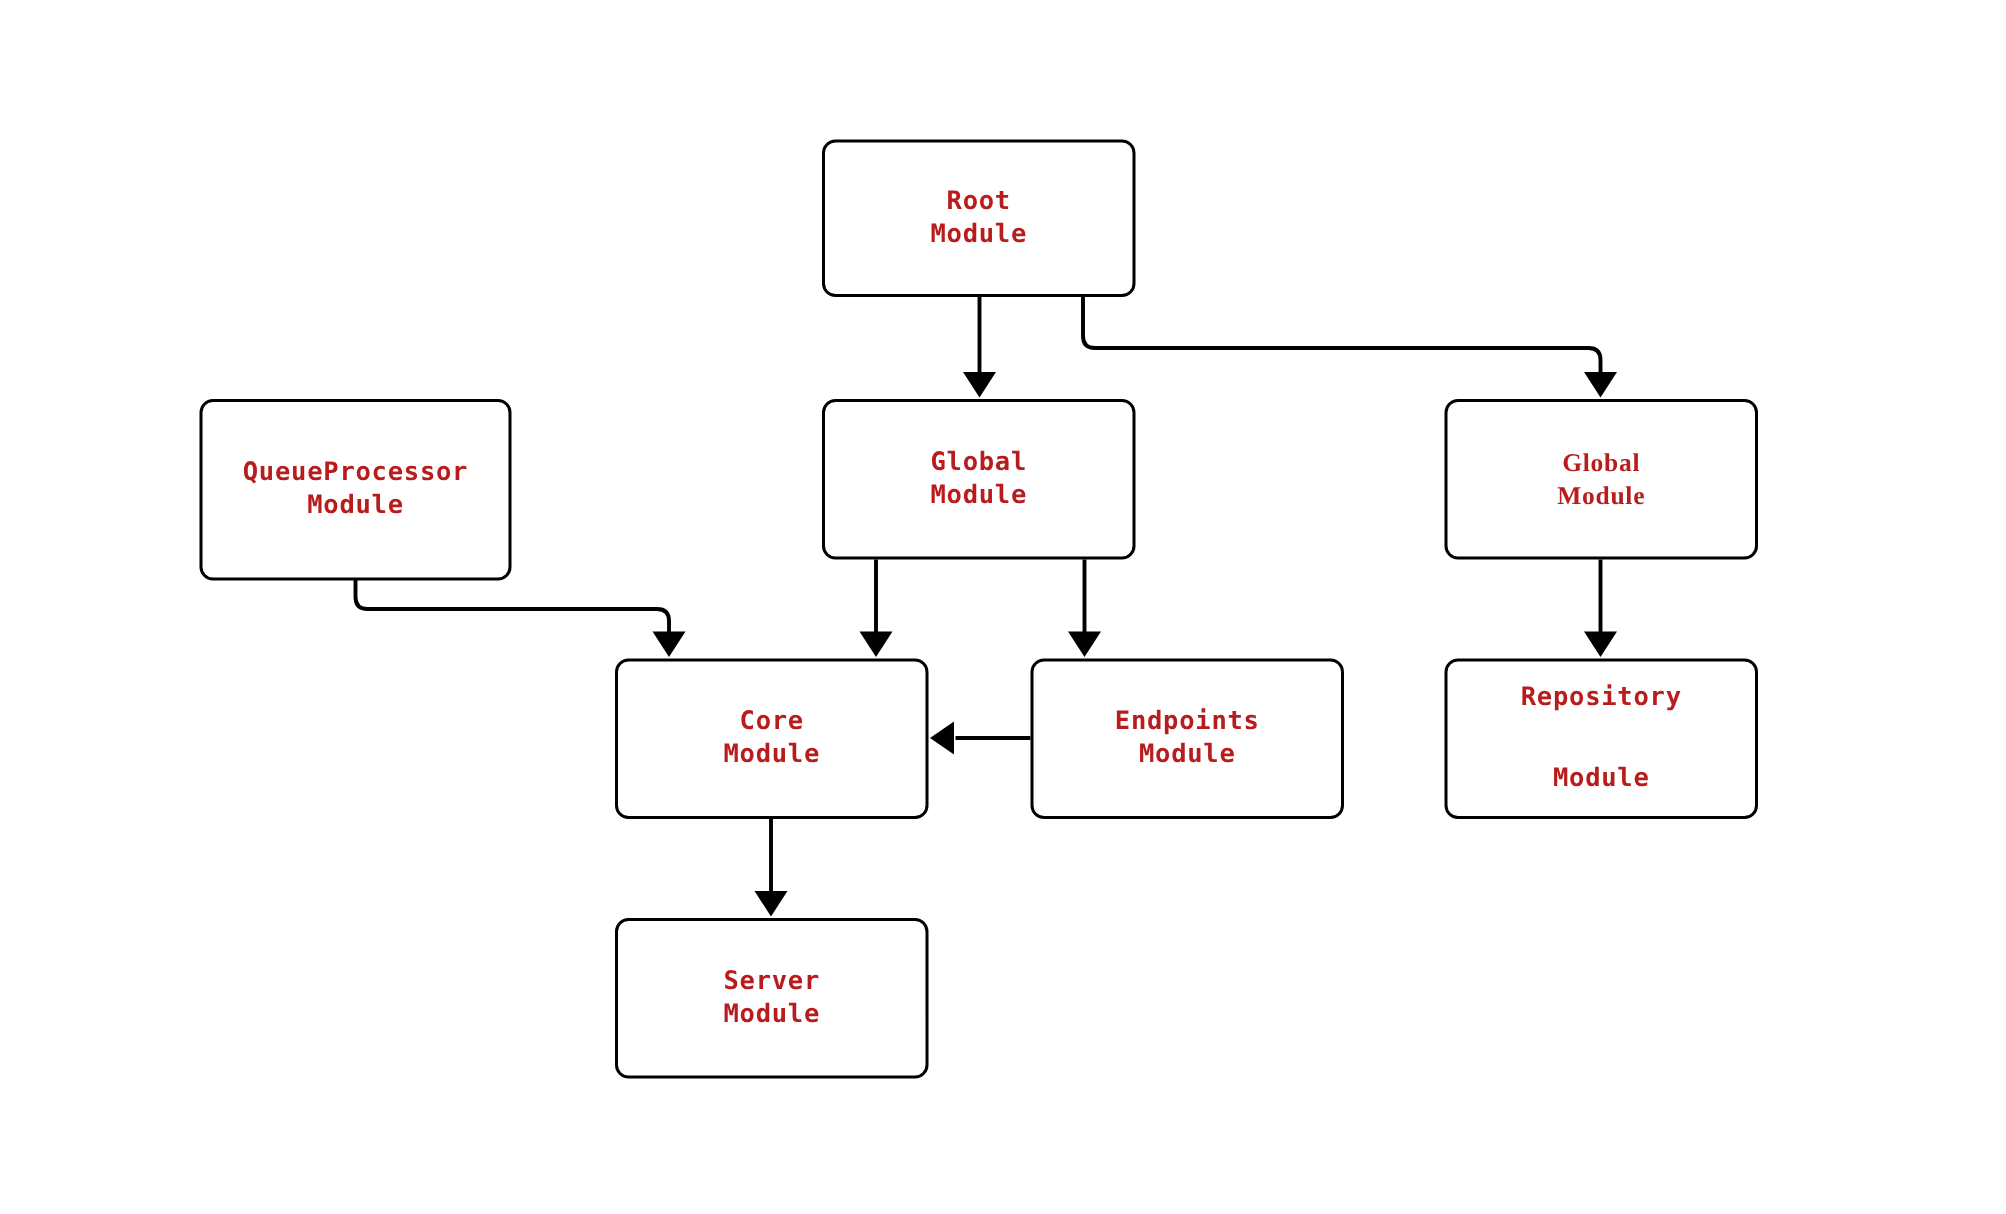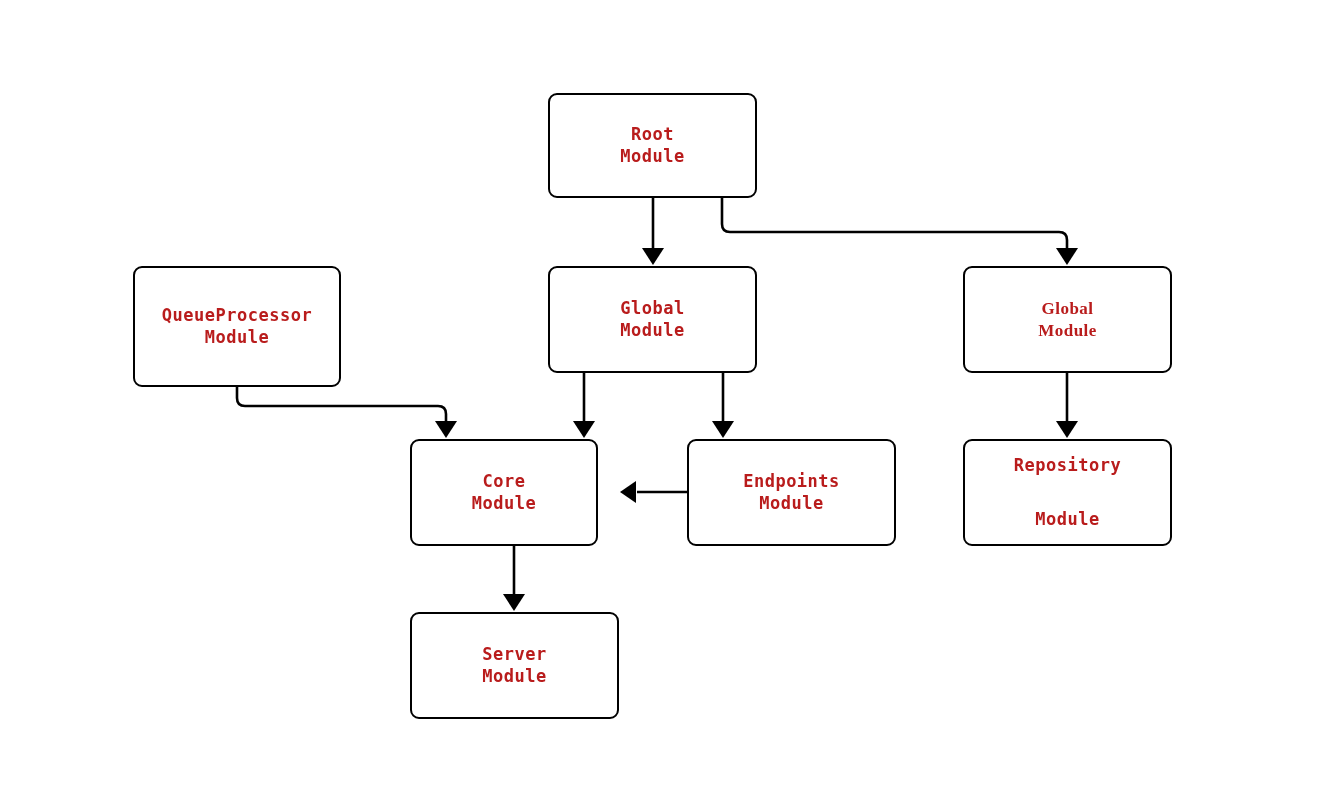--- a/index.html
+++ b/index.html
@@ -48,21 +48,21 @@
     line-height: 21.5px;
     color: #b91c1c;
     letter-spacing: 0.5px;
   }
   .node .line { display: block; }
 
   .node-root          { left: 548px; top:  93px; width: 209px; height: 105px; }
   .node-queueprocessor{ left: 133px; top: 266px; width: 208px; height: 121px; }
   .node-server        { left: 548px; top: 266px; width: 209px; height: 107px; }
   .node-global        { left: 963px; top: 266px; width: 209px; height: 107px; font-family: Liberation Serif, serif; }
-  .node-core          { left: 410px; top: 439px; width: 188px; height: 107px; }
+  .node-core          { left: 410px; top: 439px; width: 209px; height: 107px; }
   .node-endpoints     { left: 687px; top: 439px; width: 209px; height: 107px; }
   .node-repository    { left: 963px; top: 439px; width: 209px; height: 107px; gap: 32px; }
   .node-queue         { left: 410px; top: 612px; width: 209px; height: 107px; }
 </style>
 </head>
 <body>
 
 <div class="canvas">
 
   <svg class="edges-layer" viewBox="0 0 1337 809" xmlns="http://www.w3.org/2000/svg">

